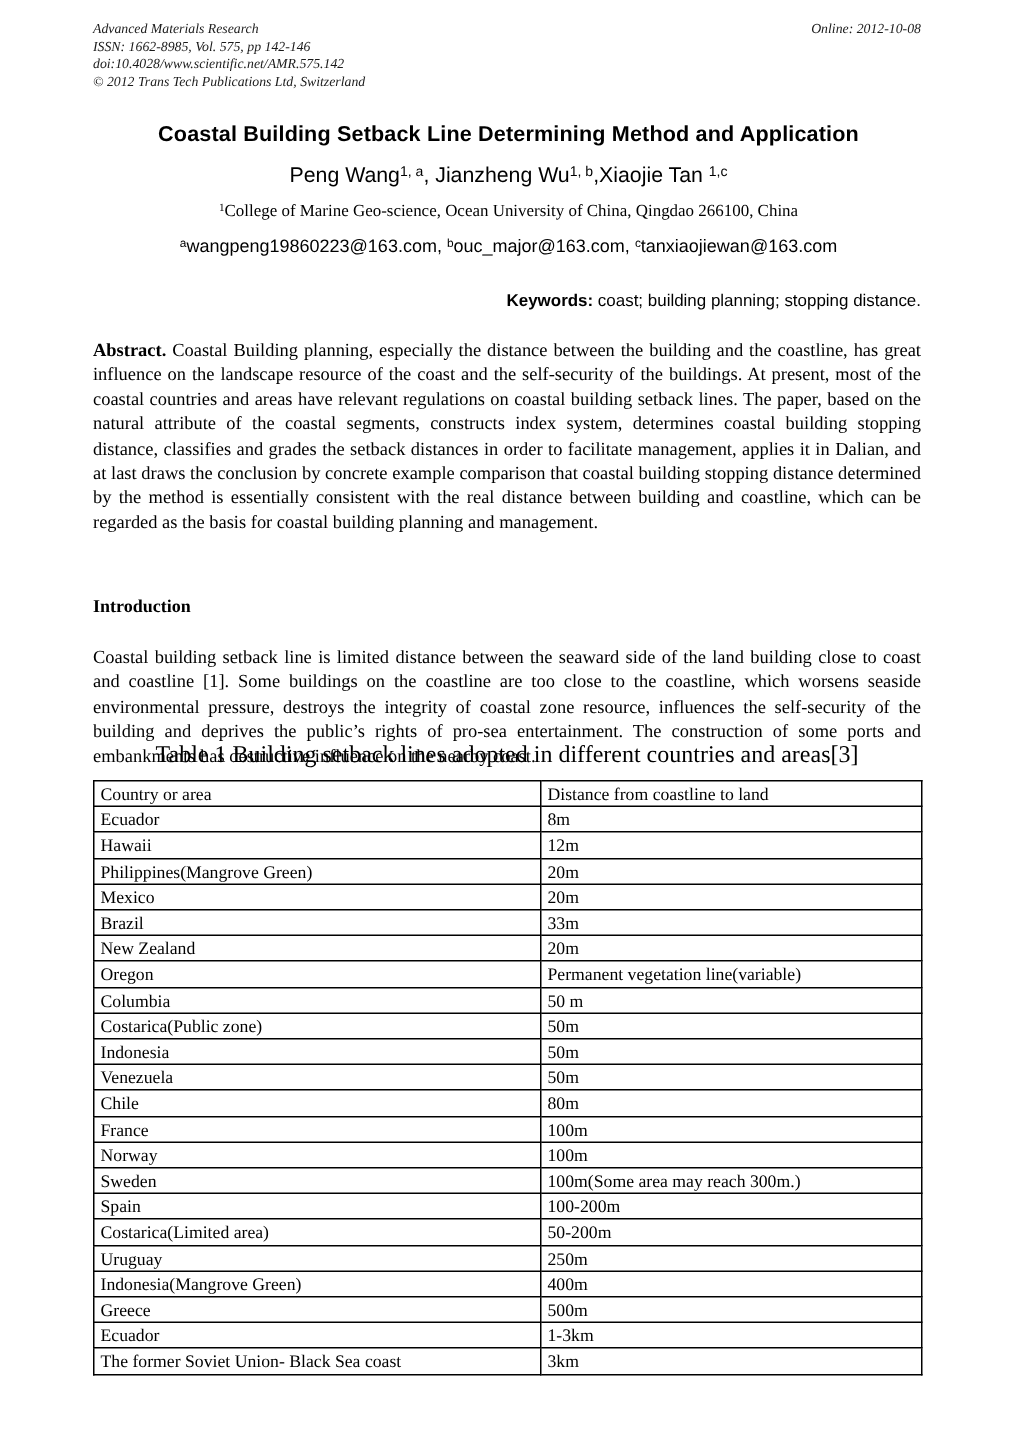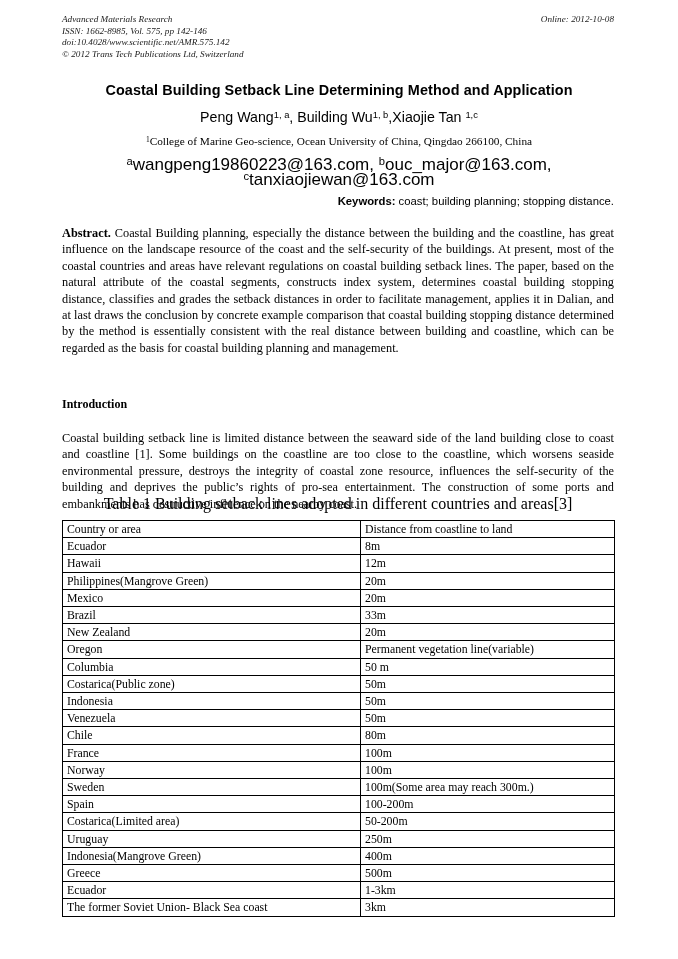--- a/index.html
+++ b/index.html
@@ -83,21 +83,21 @@
     font-size: 11.3px;
     line-height: 15px;
   }
   .emails {
     position: absolute;
     left: 40px;
     top: 157px;
     width: 598px;
     text-align: center;
     font-family: "Liberation Sans", "DejaVu Sans", sans-serif;
-    font-size: 17px;
+    font-size: 12px;
     line-height: 15px;
   }
   sup {
     font-size: 0.66em;
     vertical-align: 0.42em;
     line-height: 0;
   }
 
   
   .keywords {
@@ -192,21 +192,21 @@
       <span class="journal-online">Online: 2012-10-08</span>
     </div>
     <div class="journal-row">ISSN: 1662-8985, Vol. 575, pp 142-146</div>
     <div class="journal-row">doi:10.4028/www.scientific.net/AMR.575.142</div>
     <div class="journal-row">© 2012 Trans Tech Publications Ltd, Switzerland</div>
   </div>
 
   <div class="title">Coastal Building Setback Line Determining Method and Application</div>
 
   <div class="authors">
-    <span><span>Peng Wang</span><sup>1, a</sup></span><span>, </span><span><span>Building Wu</span><sup>1, b</sup></span><span>,</span><span><span>Xiaojie Tan </span><sup>1,c</sup></span>
+    <span><span>Peng Wang</span><sup>1, a</sup></span><span>, </span><span><span>Jianzheng Wu</span><sup>1, b</sup></span><span>,</span><span><span>Xiaojie Tan </span><sup>1,c</sup></span>
   </div>
 
   <div class="affil"><sup>1</sup><span>College of Marine Geo-science, Ocean University of China, Qingdao 266100, China</span></div>
 
   <div class="emails"><sup>a</sup><span>wangpeng19860223@163.com</span><span>, </span><sup>b</sup><span>ouc_major@163.com</span><span>, </span><sup>c</sup><span>tanxiaojiewan@163.com</span></div>
 
   <div class="keywords"><b>Keywords:</b><span> coast; building planning; stopping distance.</span></div>
 
   <div class="abstract"><b>Abstract.</b><span> Coastal Building planning, especially the distance between the building and the coastline, has great influence on the landscape resource of the coast and the self-security of the buildings. At present, most of the coastal countries and areas have relevant regulations on coastal building setback lines. The paper, based on the natural attribute of the coastal segments, constructs index system, determines coastal building stopping distance, classifies and grades the setback distances in order to facilitate management, applies it in Dalian, and at last draws the conclusion by concrete example comparison that coastal building stopping distance determined by the method is essentially consistent with the real distance between building and coastline, which can be regarded as the basis for coastal building planning and management.</span></div>
 

